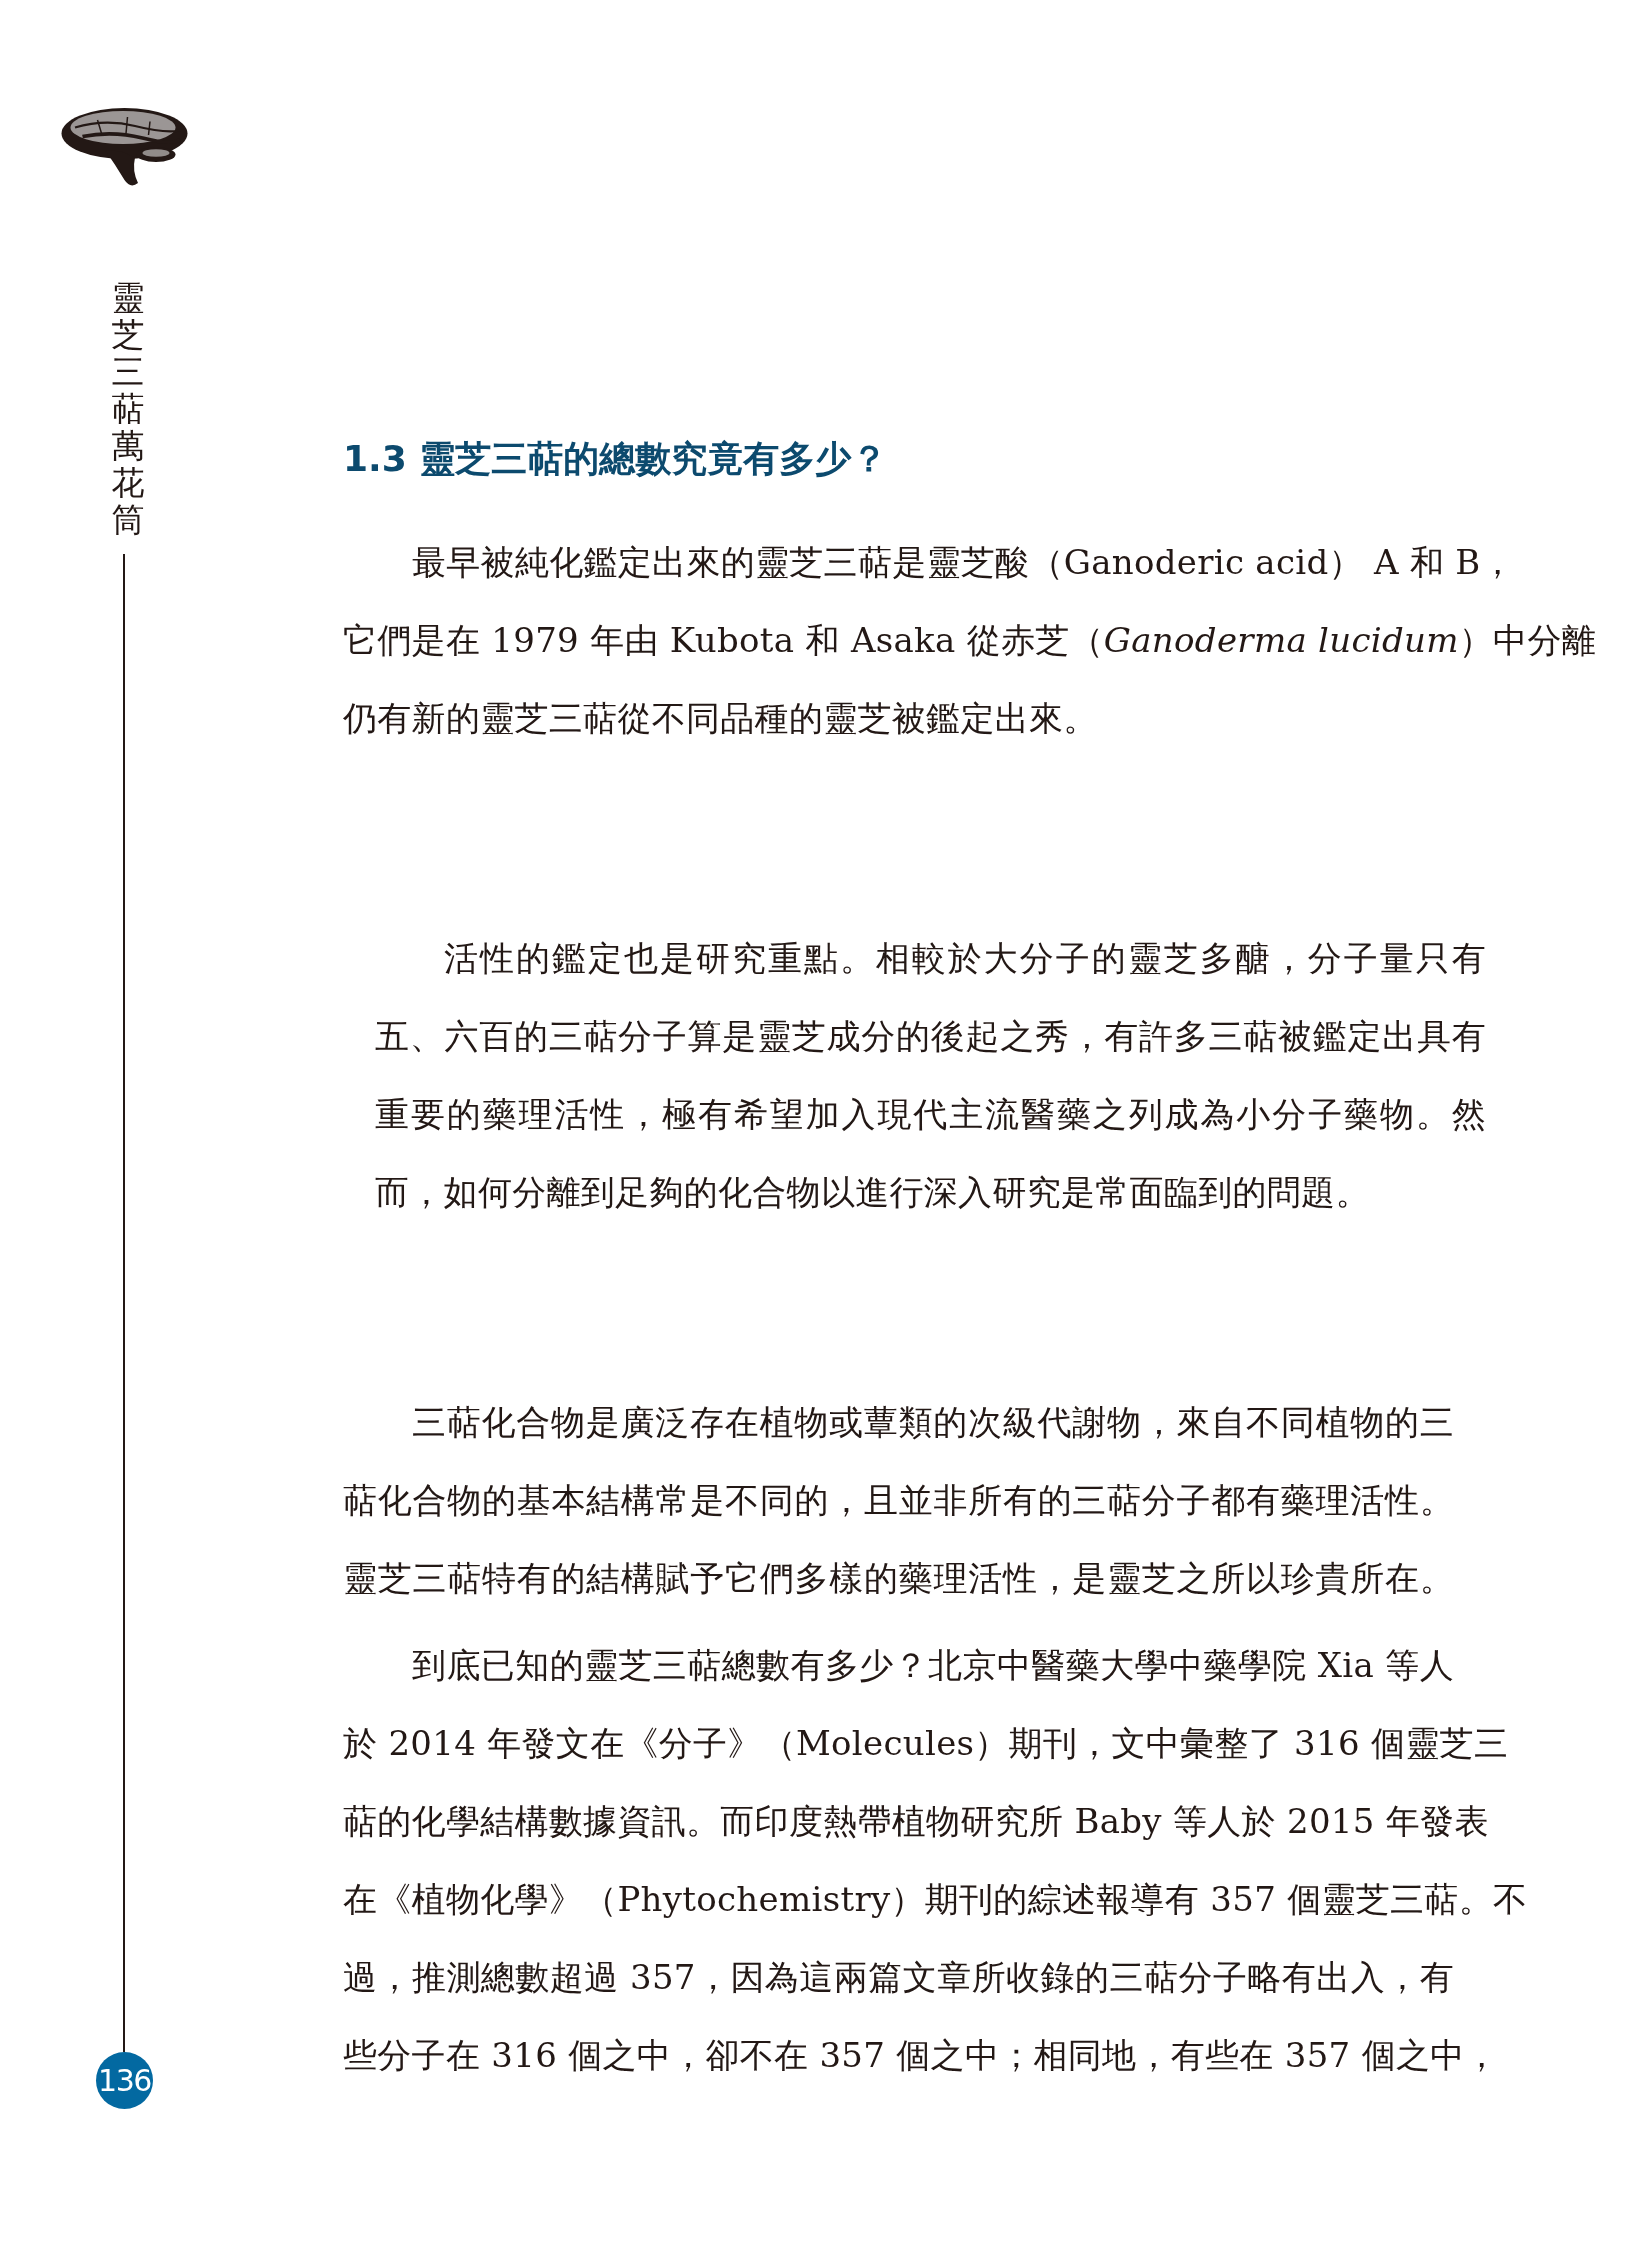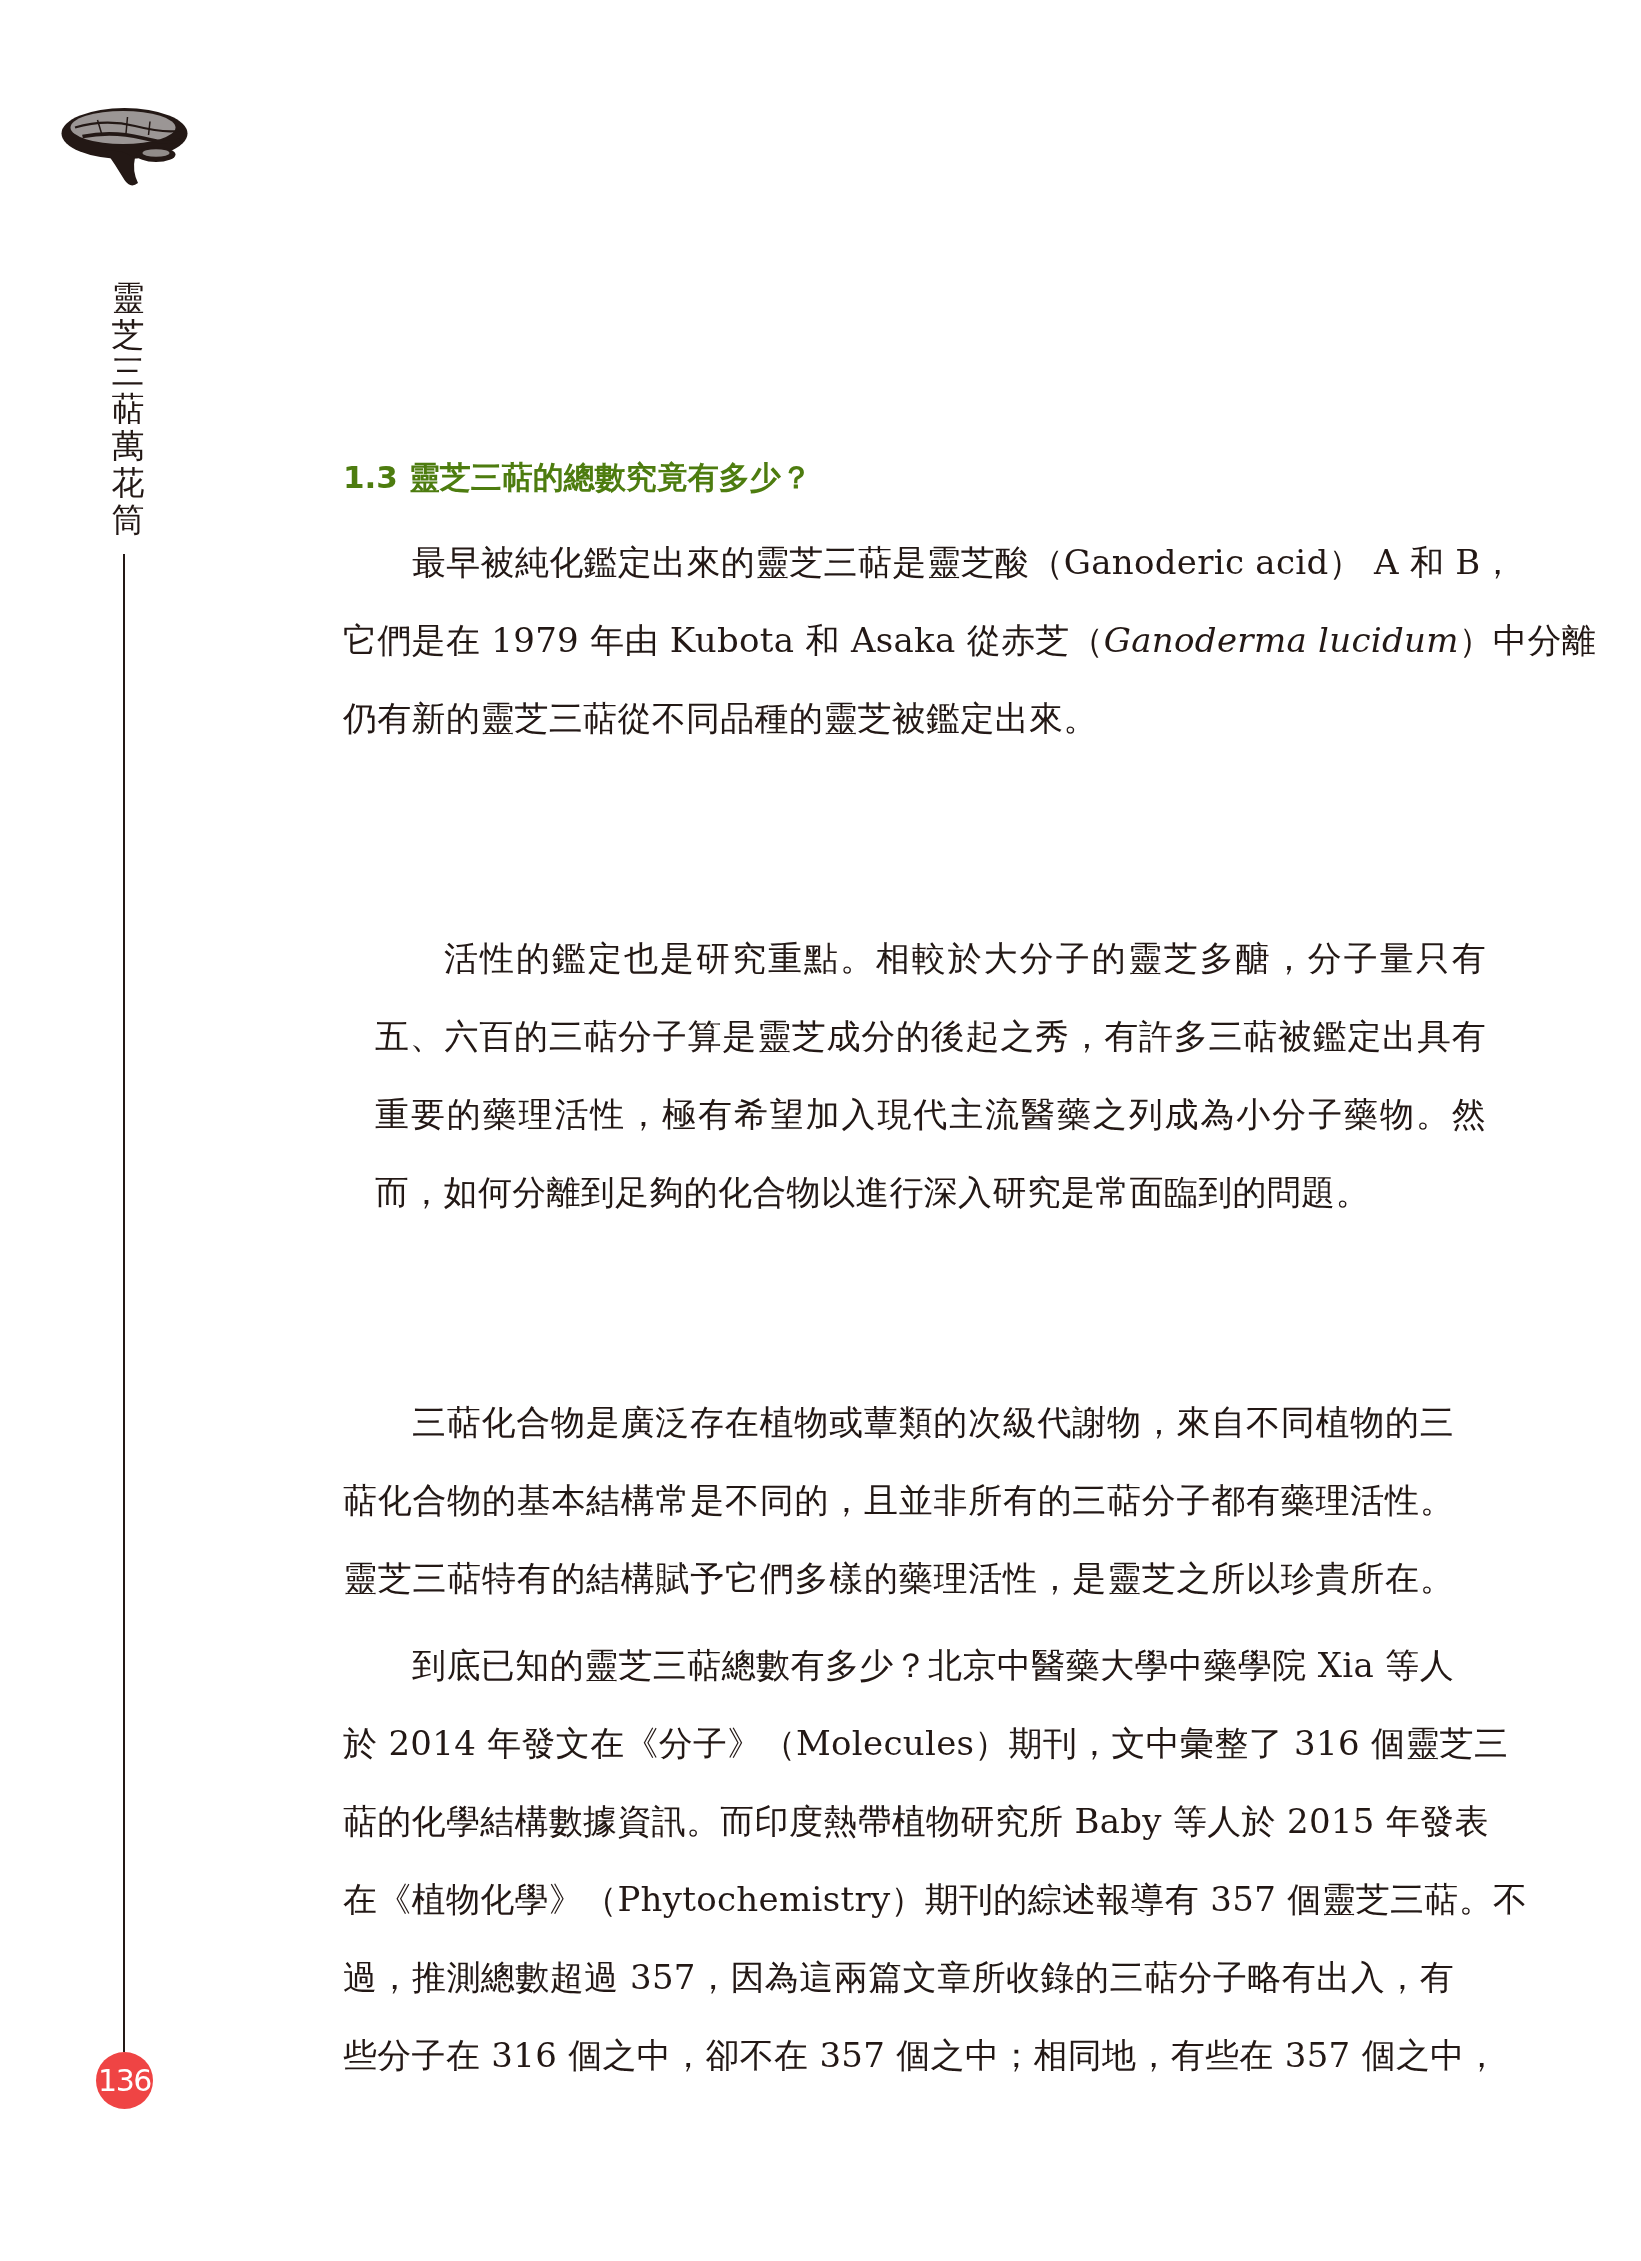--- a/index.html
+++ b/index.html
@@ -14,30 +14,30 @@
     font-family: "DejaVu Sans", "Liberation Sans", sans-serif;
     font-size: 33px; line-height: 37px; text-align: center; color: #231815;
   }
   .vtitle span { display: block; }
   .vline {
     position: absolute; left: 123px; top: 554px; width: 1.5px; height: 1498px;
     background: #231815;
   }
   .pagenum {
     position: absolute; left: 96px; top: 2052px; width: 57px; height: 57px;
-    border-radius: 50%; background: #ef4444; color: #ffffff;
+    border-radius: 50%; background: #0369a1; color: #ffffff;
     font-family: "DejaVu Sans", "Liberation Sans", sans-serif;
     font-size: 30px; line-height: 57px; text-align: center; letter-spacing: -1.5px;
     font-weight: normal;
   }
   .content { position: absolute; left: 343px; top: 0; width: 1111px; }
   .heading {
-    position: absolute; left: 0; top: 454px; white-space: nowrap;
+    position: absolute; left: 0; top: 435px; white-space: nowrap;
     font-family: "DejaVu Sans", "Liberation Sans", sans-serif;
-    font-weight: bold; font-size: 31px; line-height: 47px; color: #4d7c0f;
+    font-weight: bold; font-size: 36px; line-height: 47px; color: #0c4a6e;
   }
   .para { position: absolute; left: 0; width: 1111px; }
   .line {
     display: block; white-space: nowrap; height: 78px;
     font-size: 34px; line-height: 78px; letter-spacing: 0.3px;
     text-align: justify; text-align-last: justify;
   }
   .line.last { text-align-last: left; }
   .line.indent { padding-left: 69px; }
   .it { font-style: italic; margin-top: 41px; }

